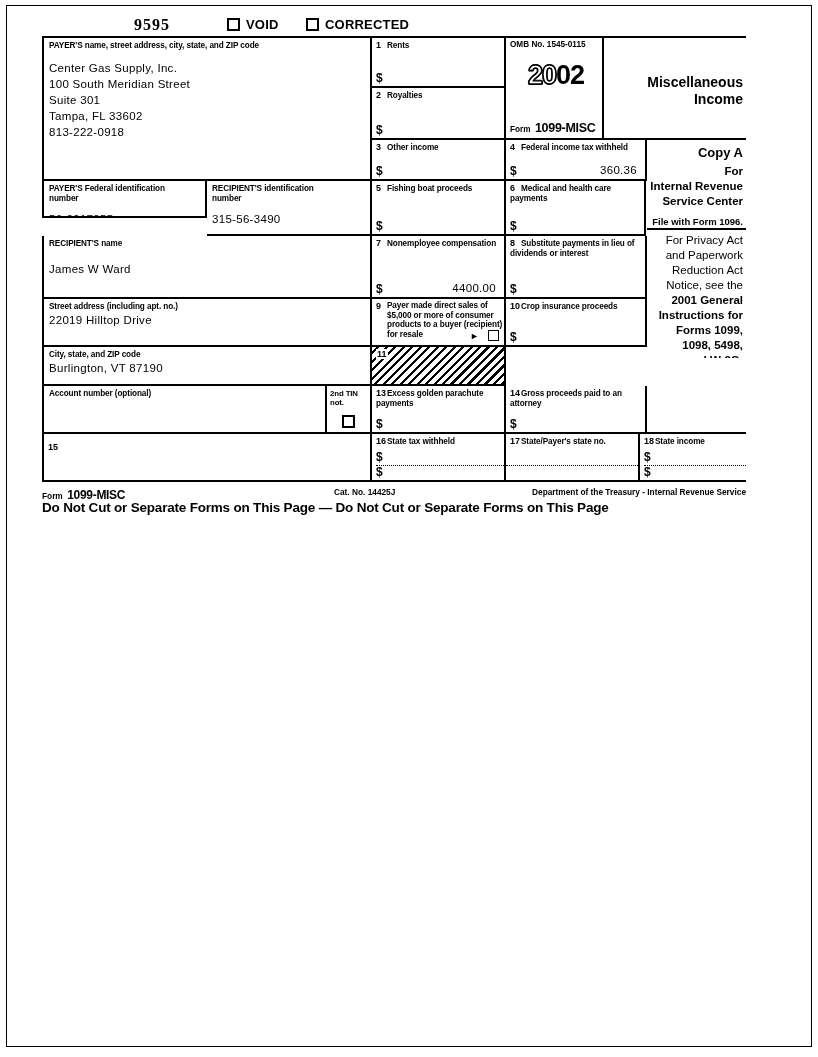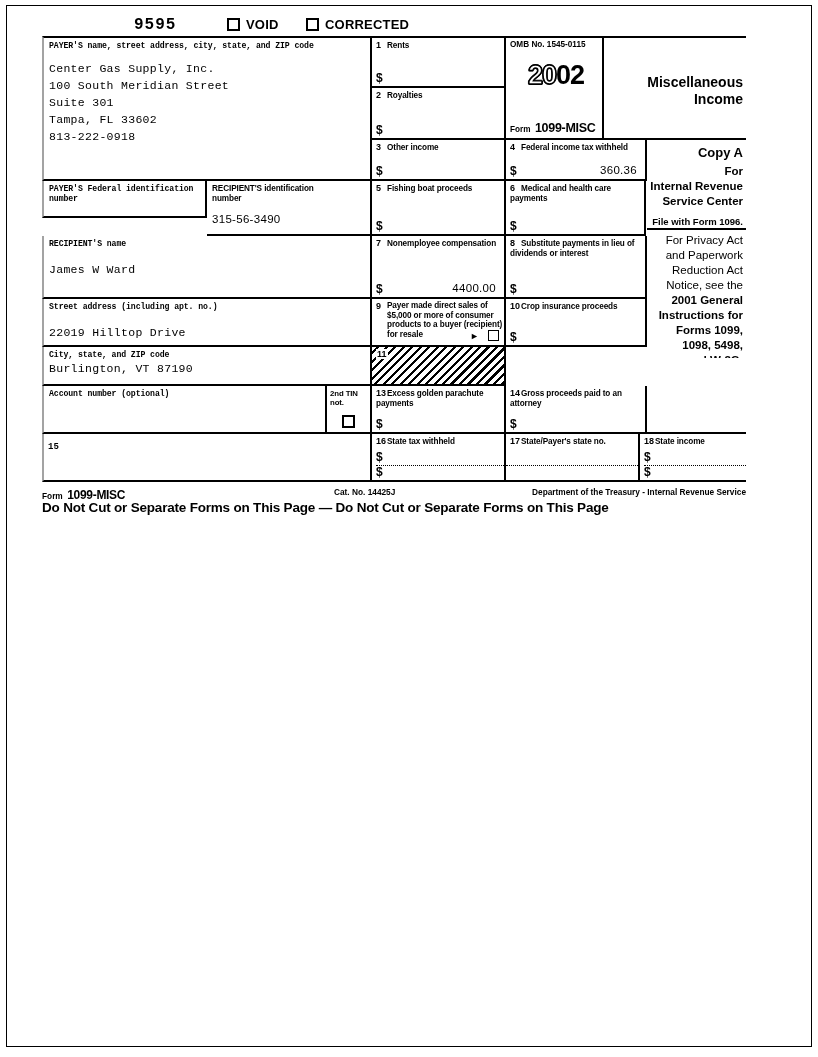--- a/index.html
+++ b/index.html
@@ -24,21 +24,21 @@
   }
 
   
   #top-strip {
     position: absolute;
     left: 42px; top: 16px;
     width: 704px; height: 20px;
   }
   #form-serial {
     position: absolute; left: 92px; top: 0px;
-    font-family: Liberation Mono, monospace;
+    font-family: Liberation Serif, serif;
     font-size: 16px; font-weight: bold;
     letter-spacing: 1px;
   }
   .cbx-group {
     position: absolute; top: 1px;
     display: flex; align-items: center; gap: 6px;
   }
   #void-group { left: 185px; }
   #corrected-group { left: 264px; }
   .cbx {
@@ -55,21 +55,21 @@
     left: 42px; top: 36px;
     width: 704px; height: 446px;
   }
   .cell {
     position: absolute;
     overflow: hidden;
   }
   .bb { border-bottom: 2px solid #000; }
   .br { border-right: 2px solid #000; }
   .bt { border-top: 2px solid #000; }
-  .bl { border-left: 2px solid #a3a3a3; font-family: Liberation Mono, monospace; }
+  .bl { border-left: 2px solid #000000; }
 
   .cap {
     font-size: 8.2px;
     font-weight: bold;
     line-height: 1.18;
     letter-spacing: -0.1px;
   }
   .boxnum {
     font-size: 9px; font-weight: bold;
     display: inline-block;
@@ -299,21 +299,21 @@
       <div class="rcol rcol-norm">Notice, see the</div>
       <div class="rcol rcol-mid">2001 General</div>
       <div class="rcol rcol-mid">Instructions for</div>
       <div class="rcol rcol-mid">Forms 1099,</div>
       <div class="rcol rcol-mid">1098, 5498,</div>
       <div class="rcol rcol-mid">and W-2G.</div>
     </div>
 
     <div class="cell bl br bb" style="left:0px; top:263px; width:330px; height:48px; padding:3px 0 0 5px;">
       <div class="cap">Street address (including apt. no.)</div>
-      <div class="val" style="margin-top:14px;">22019 Hilltop Drive</div>
+      <div class="val" style="margin-top:2px;">22019 Hilltop Drive</div>
     </div>
 
     <div class="cell br bb" style="left:330px; top:263px; width:134px; height:48px; padding:2px 0 0 4px;">
       <div class="cap" style="display:flex;">
         <span class="boxnum">9</span>
         <span style="flex:1;">Payer made direct sales of $5,000 or more of consumer products to a buyer (recipient) for resale</span>
       </div>
       <span class="arrow" style="position:absolute; right:25px; bottom:4px;">►</span>
       <span class="inline-cbx" style="position:absolute; right:5px; bottom:4px;"></span>
     </div>

